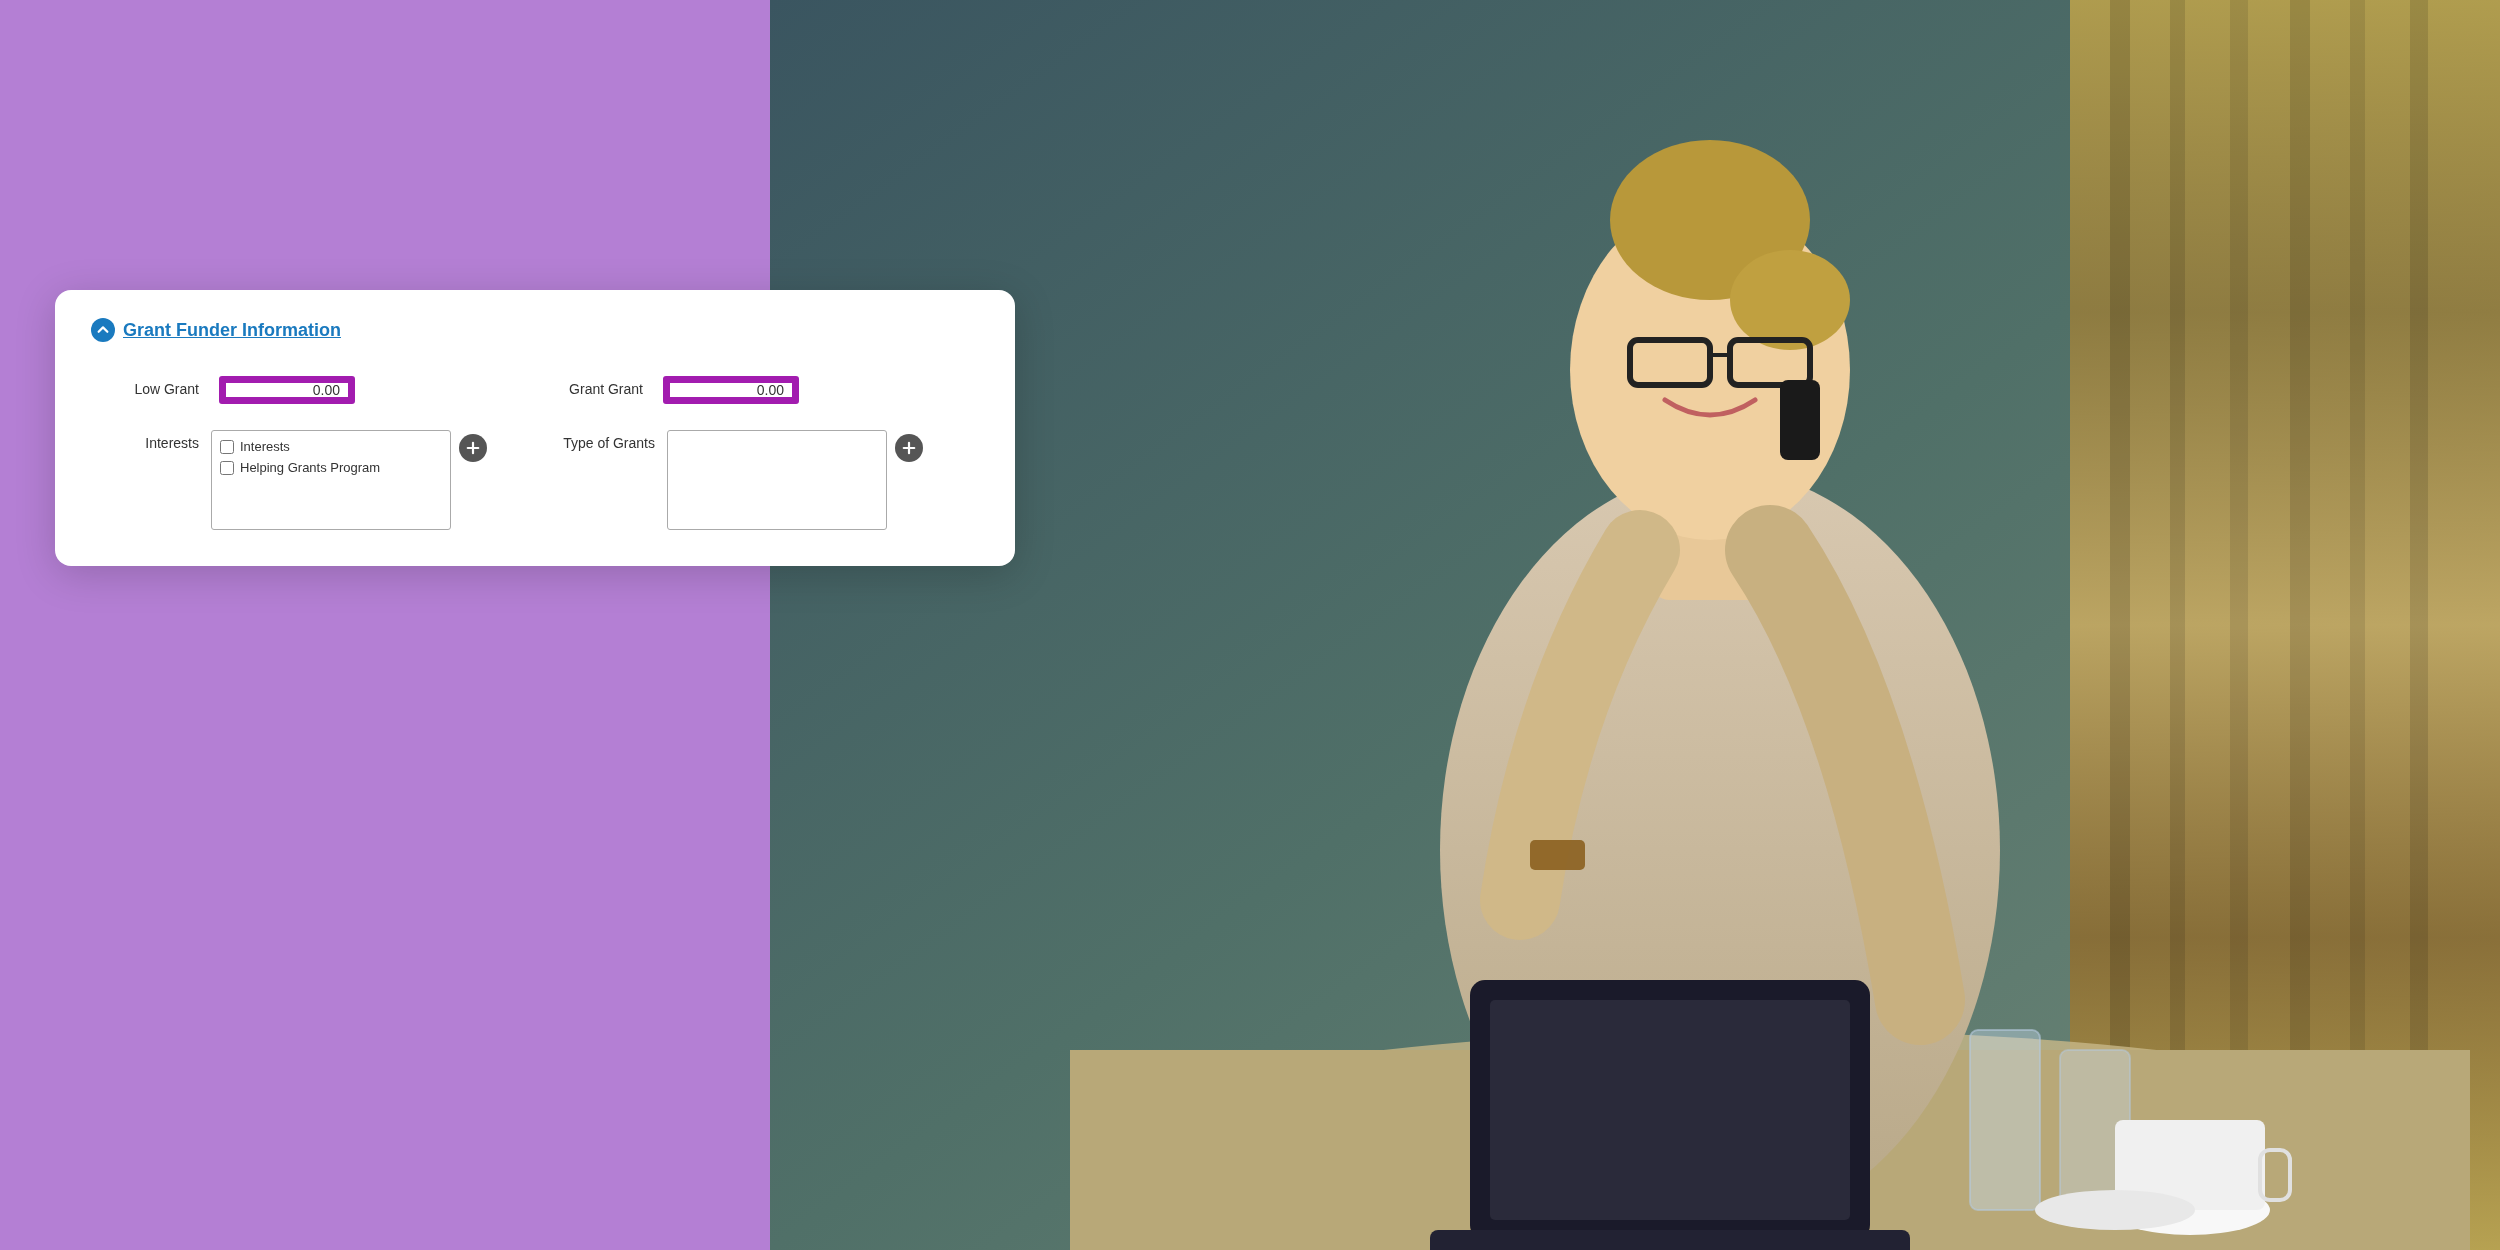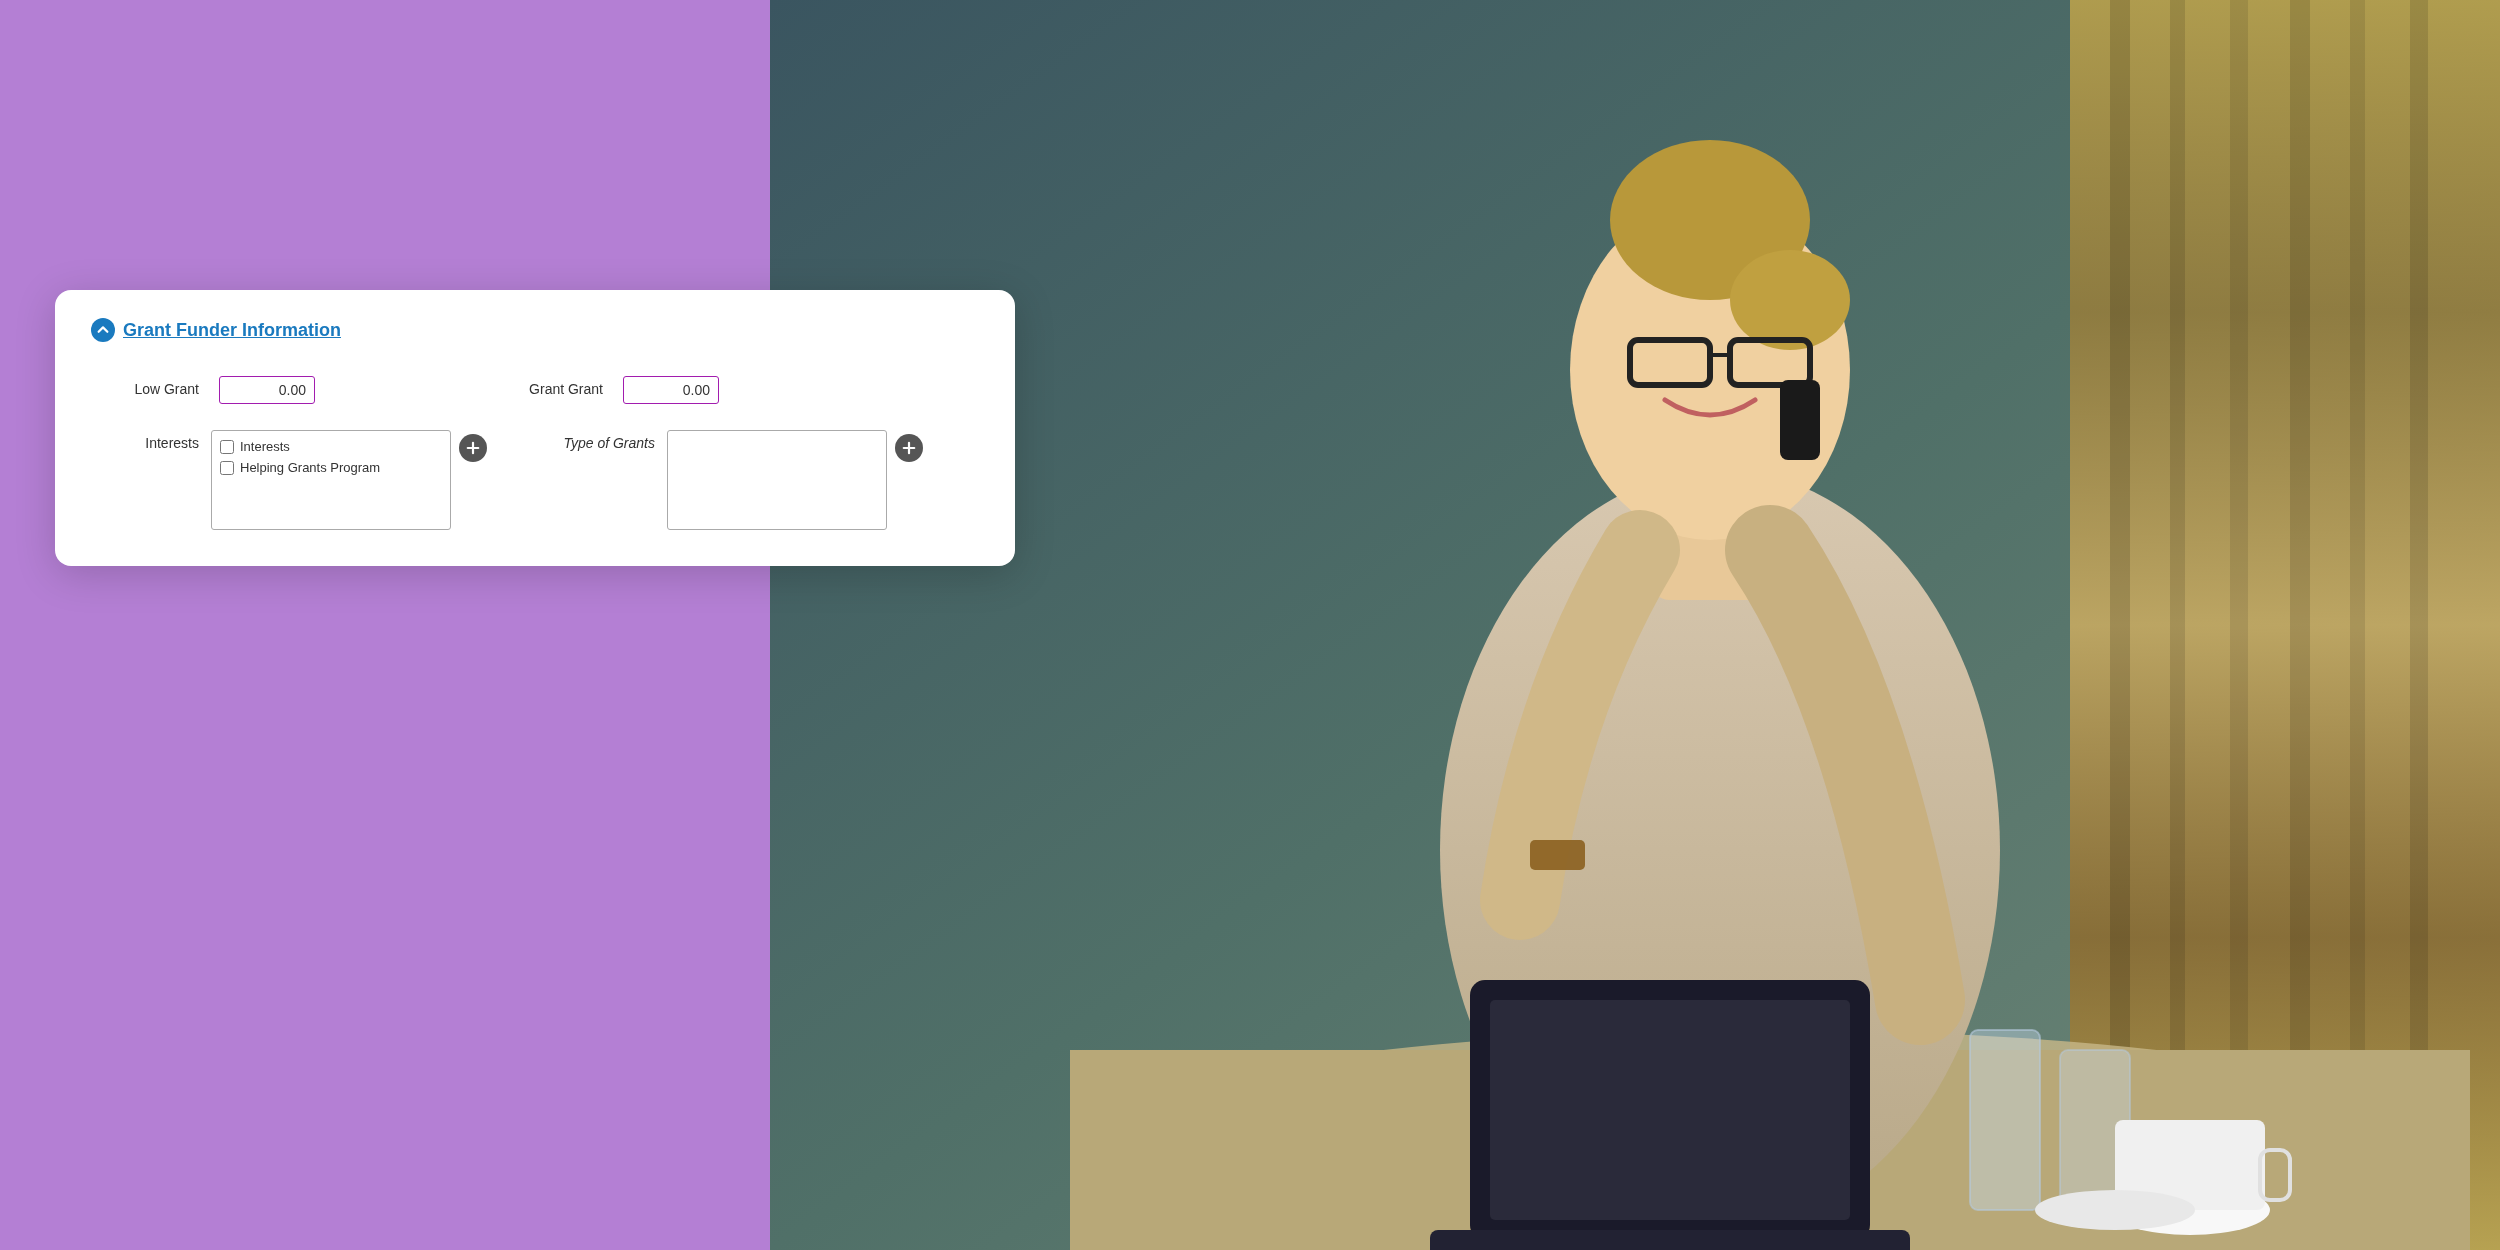--- a/index.html
+++ b/index.html
@@ -114,27 +114,27 @@
       color: #333;
       font-size: 14px;
       text-align: right;
       min-width: 120px;
       padding-right: 12px;
       padding-top: 5px;
       flex-shrink: 0;
     }
 
     .form-input {
-      border: 1px solid #a21caf;
+      border: 7px solid #a21caf;
       border-radius: 3px;
       padding: 4px 8px;
       font-size: 14px;
       color: #333;
       text-align: right;
-      width: 96px;
+      width: 136px;
       height: 28px;
     }
 
     .interests-section {
       display: flex;
       align-items: flex-start;
       gap: 0;
     }
 
     .interests-label {
@@ -266,21 +266,21 @@
             </div>
           </div>
           <button class="add-btn" title="Add Interest">
             <svg viewBox="0 0 16 16" fill="white">
               <line x1="8" y1="2" x2="8" y2="14" stroke="white" stroke-width="2.5" stroke-linecap="round"></line>
               <line x1="2" y1="8" x2="14" y2="8" stroke="white" stroke-width="2.5" stroke-linecap="round"></line>
             </svg>
           </button>
         </div>
 
-        <div class="interests-section" style="margin-left:60px;font-style:italic;">
+        <div class="interests-section" style="margin-left:60px;">
           <span class="interests-label">Type of Grants</span>
           <div class="type-grants-box"></div>
           <button class="add-btn" title="Add Type of Grant">
             <svg viewBox="0 0 16 16" fill="white">
               <line x1="8" y1="2" x2="8" y2="14" stroke="white" stroke-width="2.5" stroke-linecap="round"></line>
               <line x1="2" y1="8" x2="14" y2="8" stroke="white" stroke-width="2.5" stroke-linecap="round"></line>
             </svg>
           </button>
         </div>
       </div>

